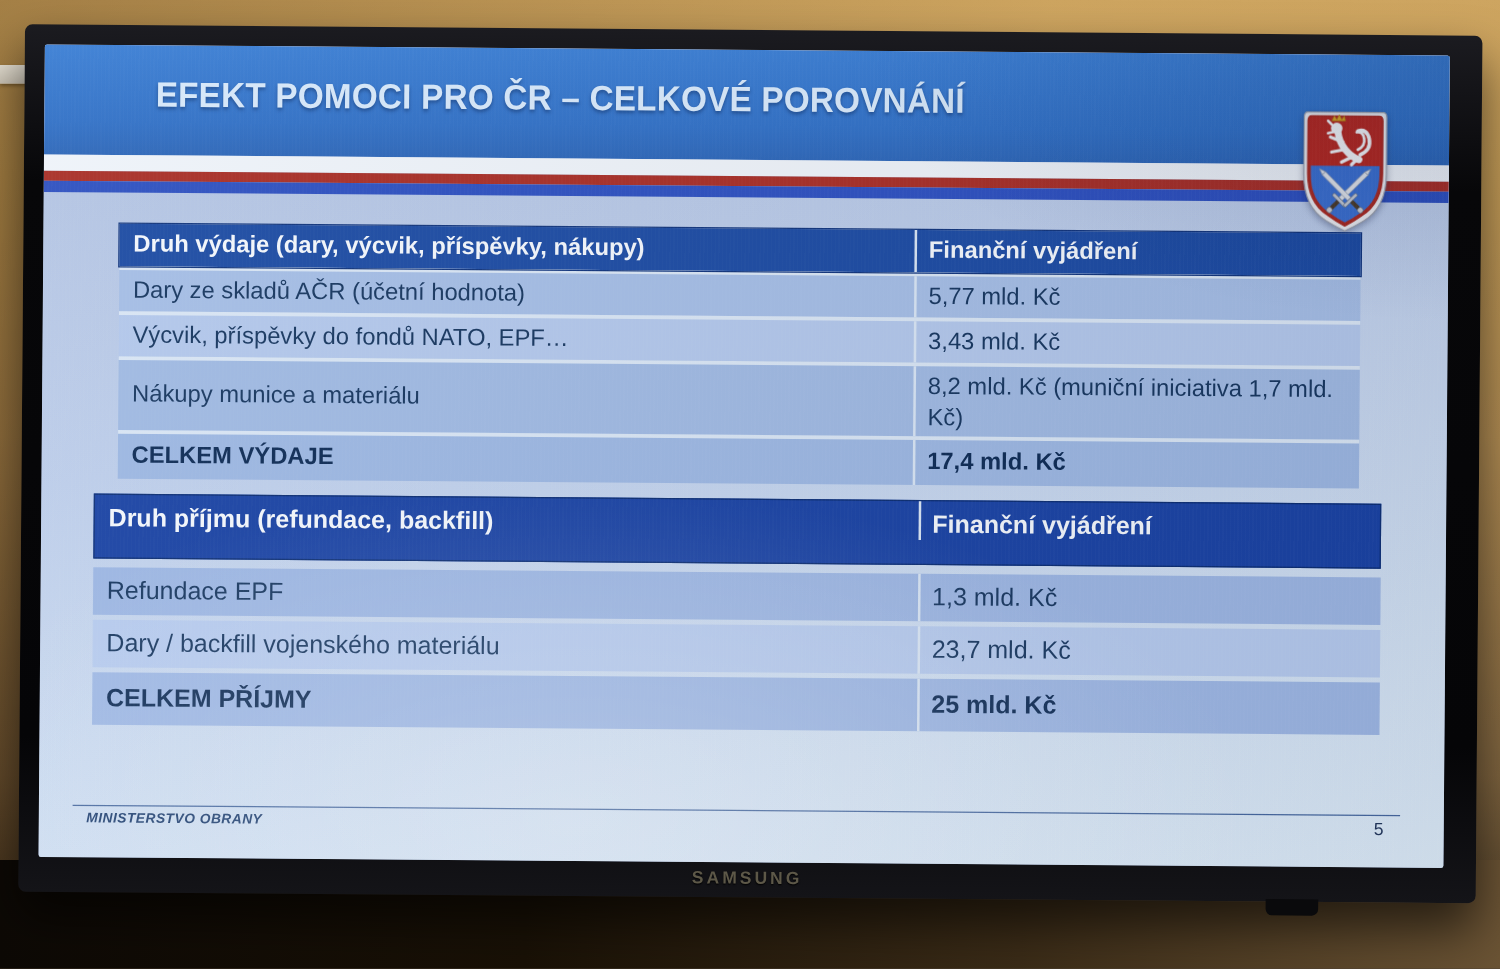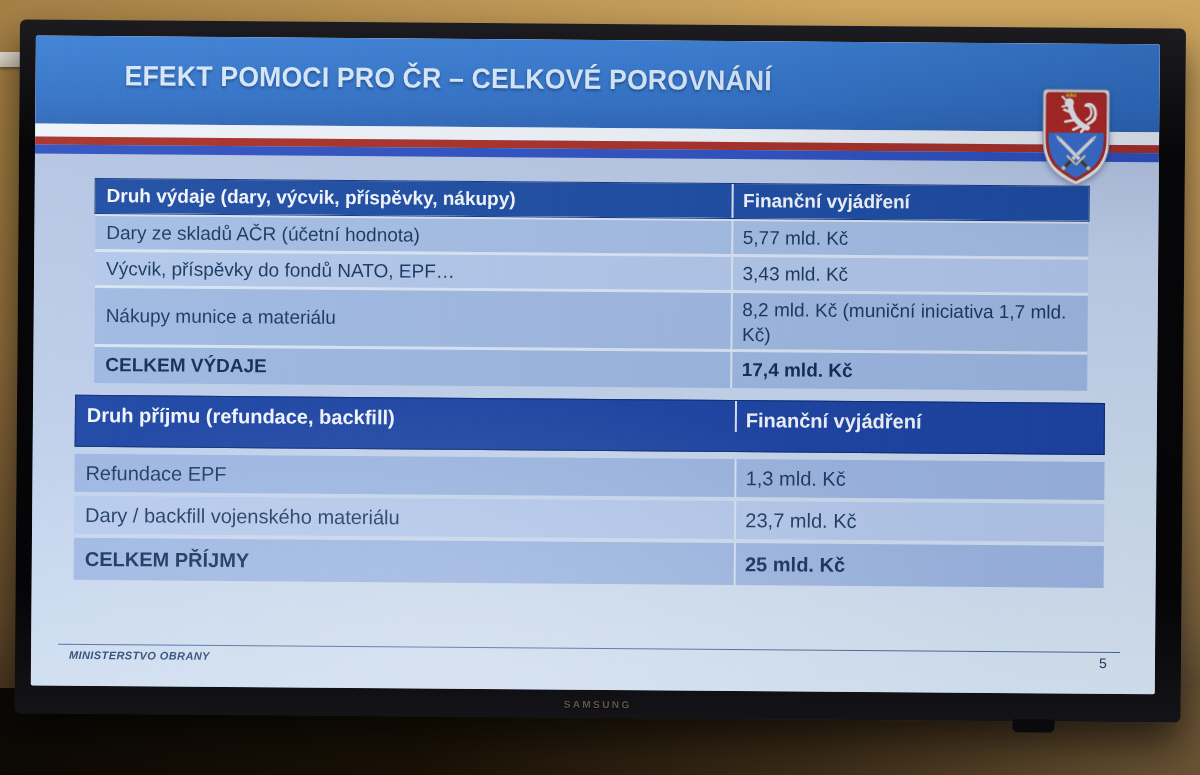--- a/index.html
+++ b/index.html
@@ -19,21 +19,21 @@
   .wall-bottom{position:absolute;left:0;right:0;top:688px;bottom:0;
     background:linear-gradient(90deg,#0d0905 0%,#191106 35%,#3a2b17 68%,#6a5334 100%);}
   
   .tv{position:absolute;left:20px;top:24px;width:1166px;height:694px;
     background:linear-gradient(180deg,#1b1b20,#070709 18%,#050507 82%,#141418);
     border-radius:6px;transform:rotate(.45deg);transform-origin:50% 0;
     box-shadow:0 20px 38px rgba(0,0,0,.6);}
   .ir-sensor{position:absolute;left:998px;top:692px;width:42px;height:13px;
     background:#0a0a0c;border-radius:0 0 5px 5px;}
   .bezel-logo{position:absolute;bottom:8px;left:50%;transform:translateX(-50%);
-    font-size:10px;font-weight:700;letter-spacing:2.4px;color:#5d5848;
+    font-size:14px;font-weight:700;letter-spacing:2.4px;color:#5d5848;
     text-shadow:0 1px 1px rgba(0,0,0,.8);text-align:right;}
   .screen{position:absolute;left:16px;top:16px;right:26px;bottom:28px;
     background:#c2d2ea;overflow:hidden;border-radius:2px;
     box-shadow:inset 0 0 22px rgba(0,10,40,.35);}
   .glare{position:absolute;inset:0;pointer-events:none;
     background:
       repeating-linear-gradient(90deg,rgba(255,255,255,.015) 0 1px,rgba(0,0,0,0) 1px 3px),
       radial-gradient(90% 75% at 38% 95%,rgba(255,255,255,.20),rgba(255,255,255,0) 55%),
       radial-gradient(70% 55% at 100% 0%,rgba(5,25,70,.14),rgba(0,0,0,0) 60%),
       linear-gradient(100deg,rgba(255,255,255,.05),rgba(0,0,25,.07));}

